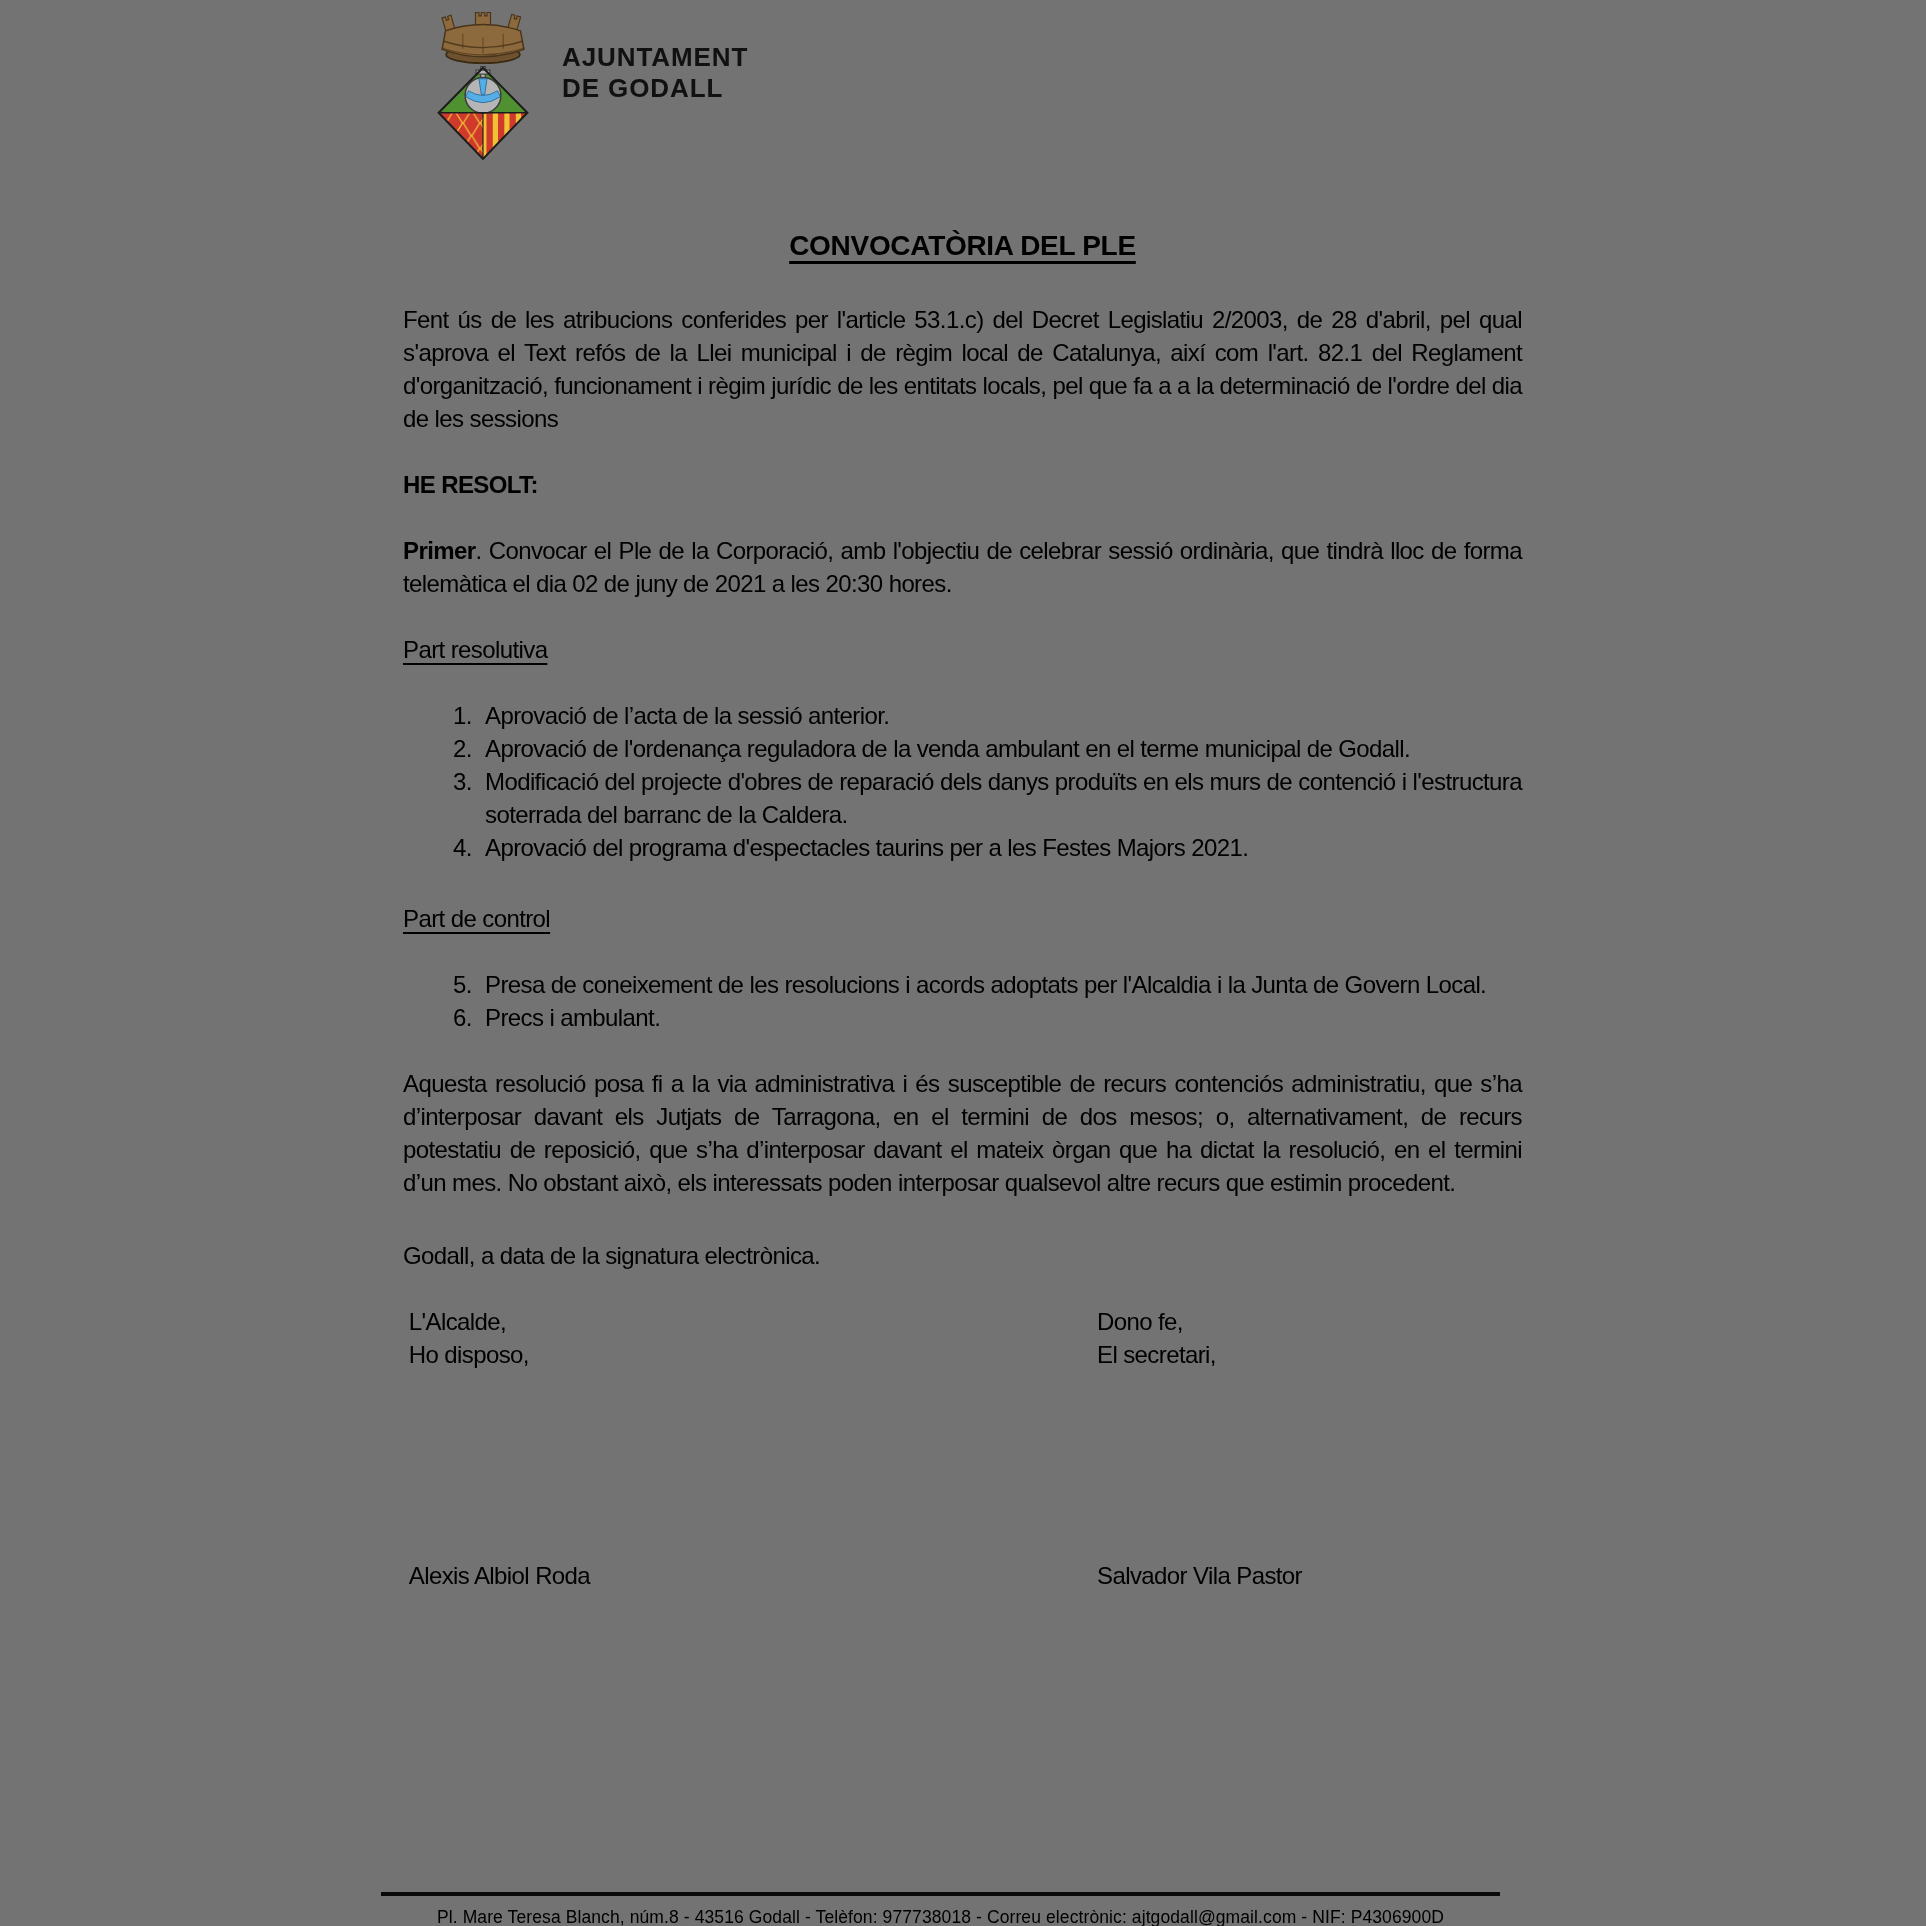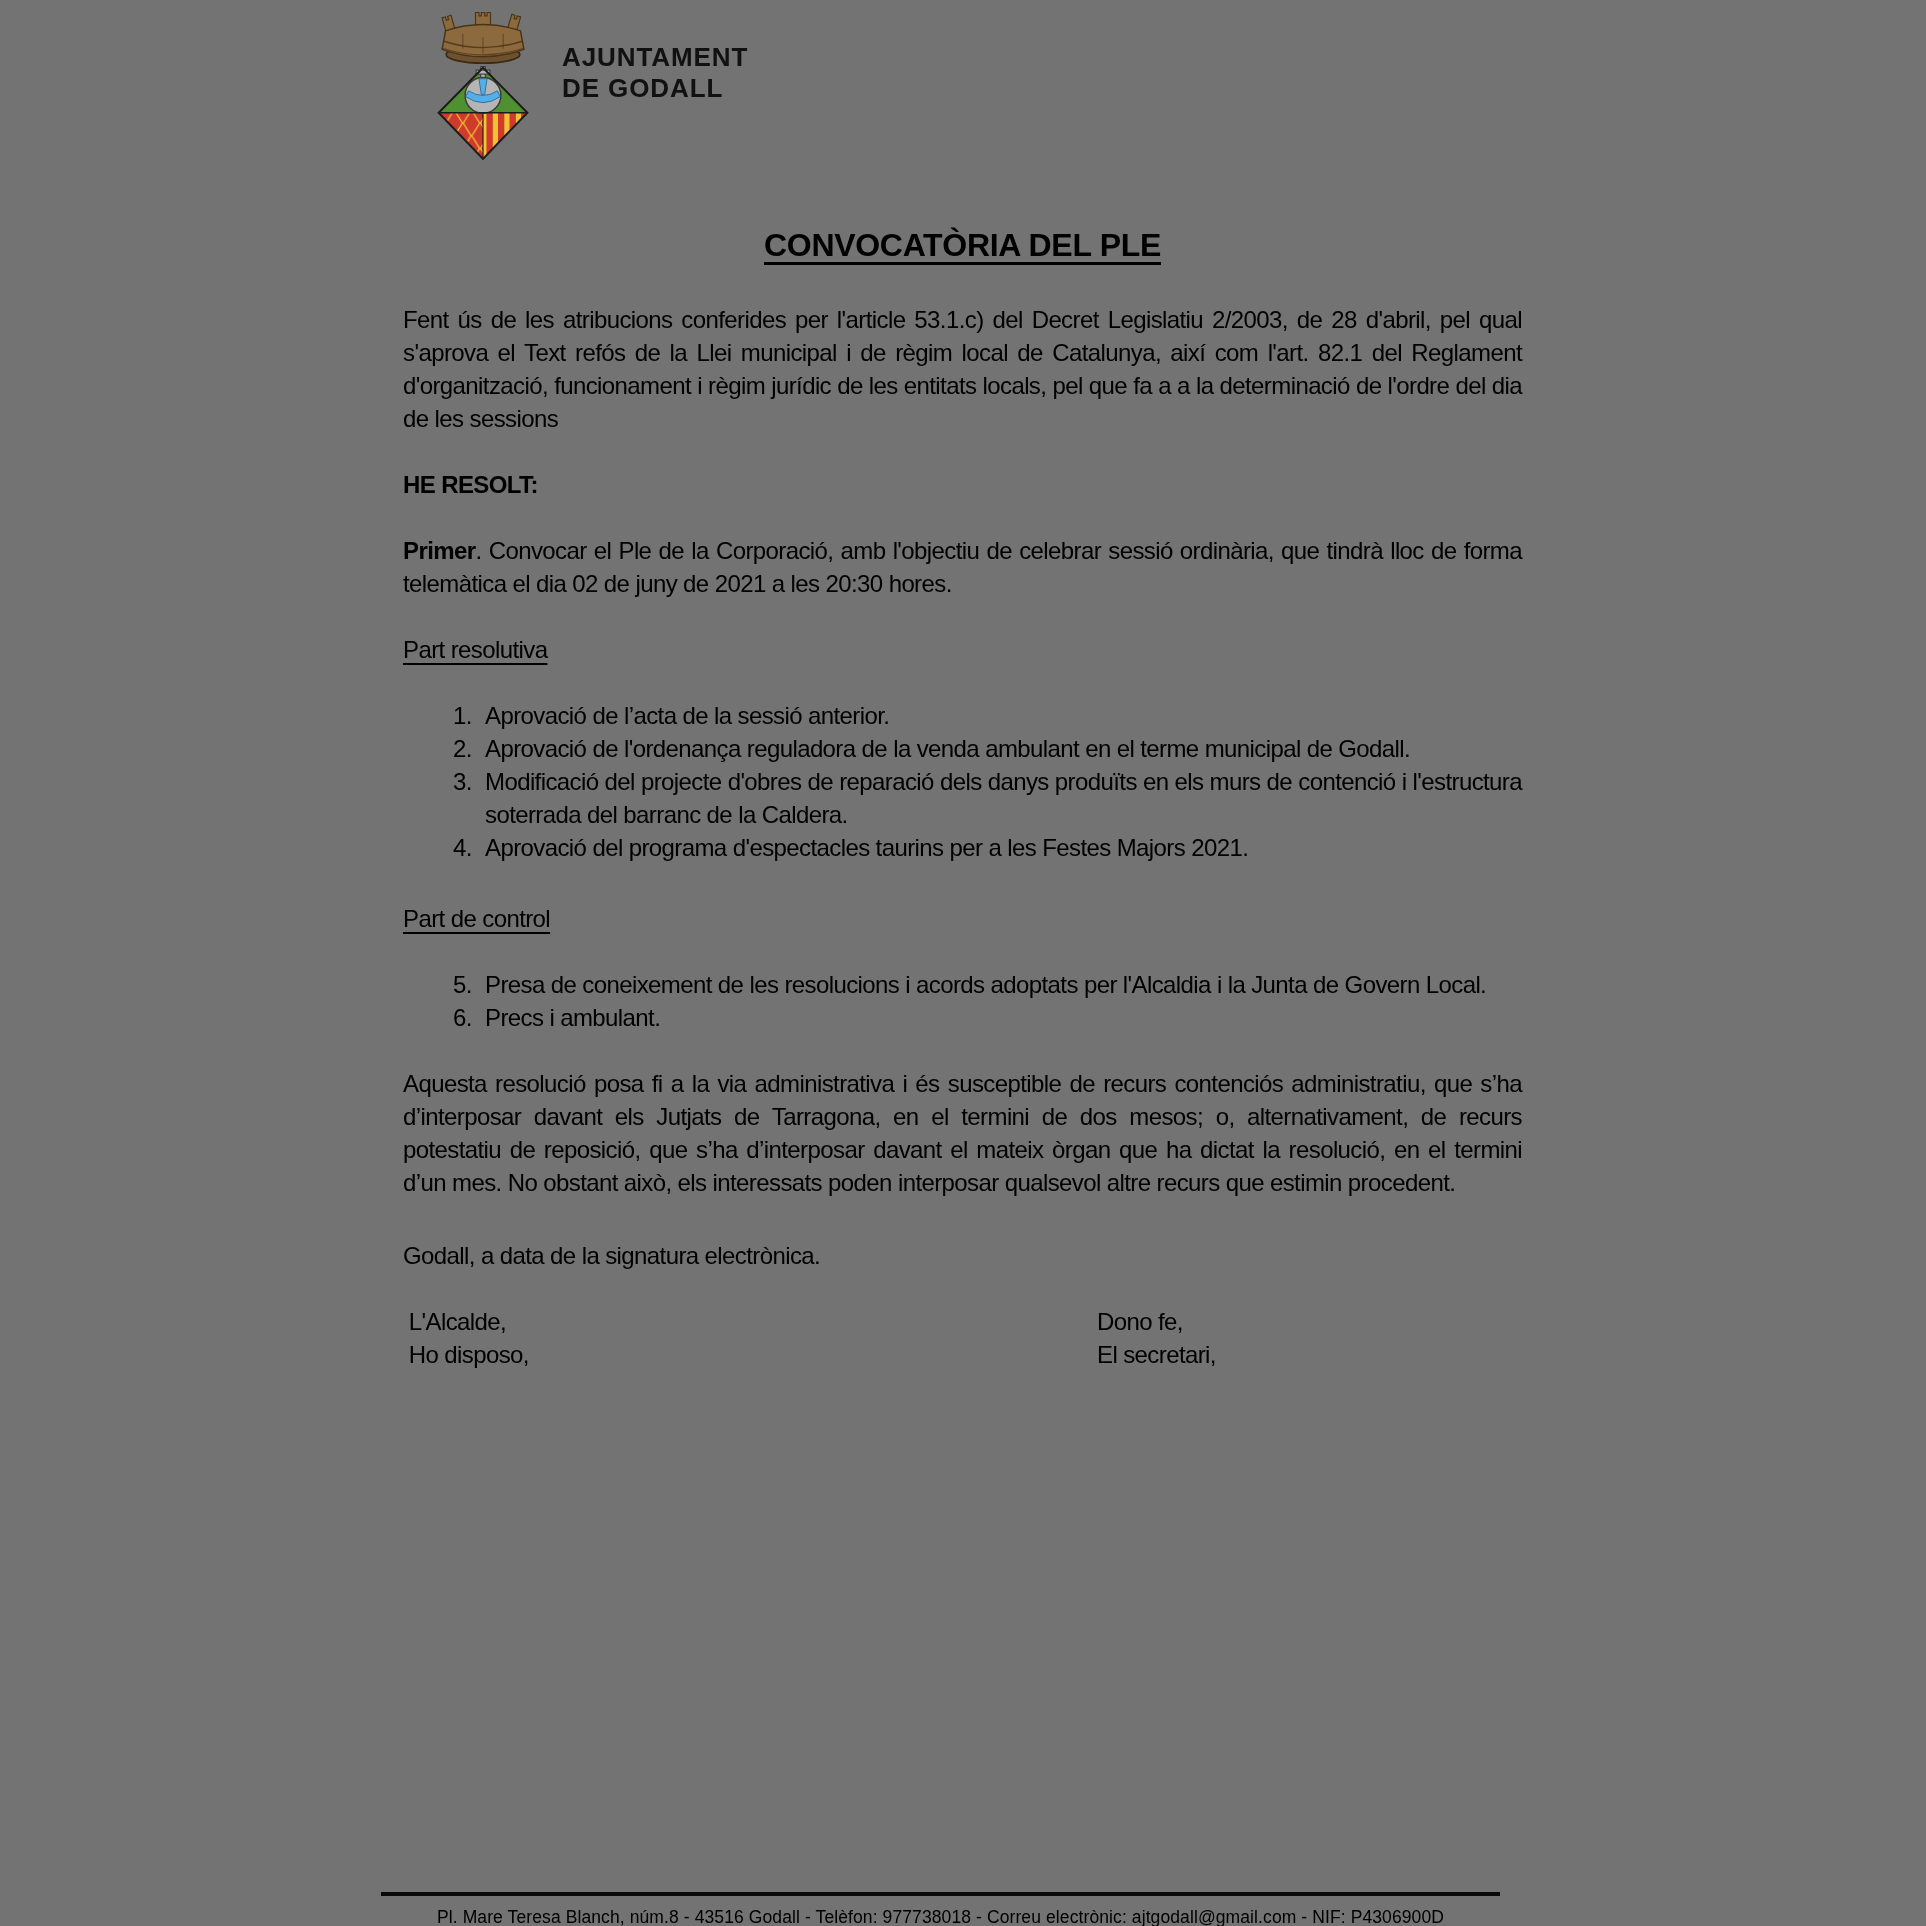--- a/index.html
+++ b/index.html
@@ -35,21 +35,21 @@
     font-size: 26px;
     line-height: 31px;
     letter-spacing: 0.9px;
     color: #111111;
   }
 
   
   .doc-title {
     margin-top: 65px;
     text-align: center;
-    font-size: 32px;
+    font-size: 28px;
     line-height: 41px;
     font-weight: bold;
     letter-spacing: -0.3px;
   }
   .doc-title span {
     text-decoration: underline;
     text-decoration-thickness: 2.9px;
     text-underline-offset: 5.8px;
   }
 
@@ -221,20 +221,24 @@
       <div class="sig-left">
         <div class="sig-line">L'Alcalde,</div>
         <div class="sig-line">Ho disposo,</div>
       </div>
       <div class="sig-right">
         <div class="sig-line">Dono fe,</div>
         <div class="sig-line">El secretari,</div>
       </div>
     </div>
 
+    <div class="names-row">
+      <div class="sig-line name-left">Alexis Albiol Roda</div>
+      <div class="sig-line name-right">Salvador Vila Pastor</div>
+    </div>
 
   </div>
 
   <div class="footer">
     <span>Pl. Mare Teresa Blanch, núm.8 - 43516 Godall - Telèfon: 977738018 - Correu electrònic: ajtgodall@gmail.com - NIF: P4306900D</span>
   </div>
 </div>
 
 
 </body></html>

